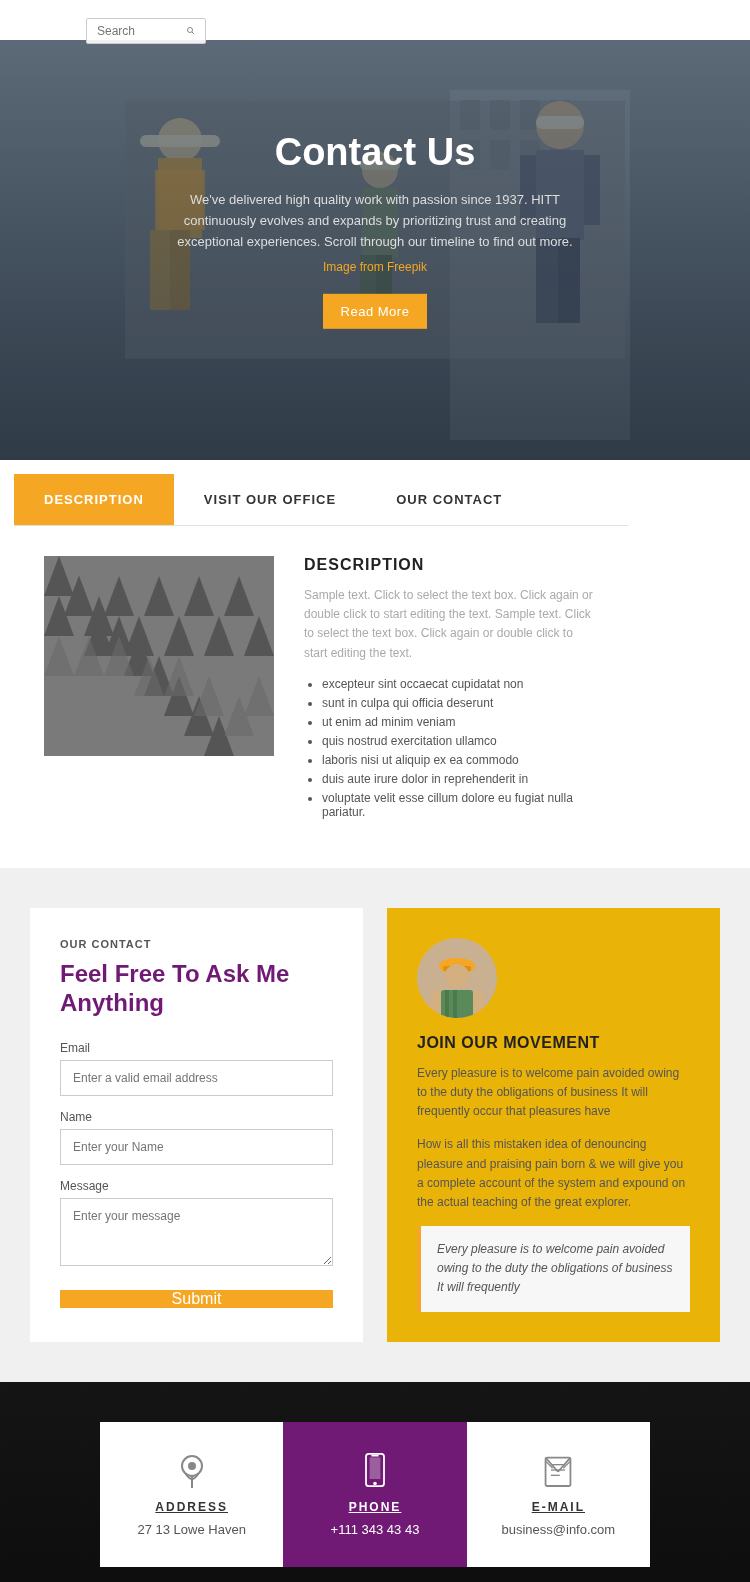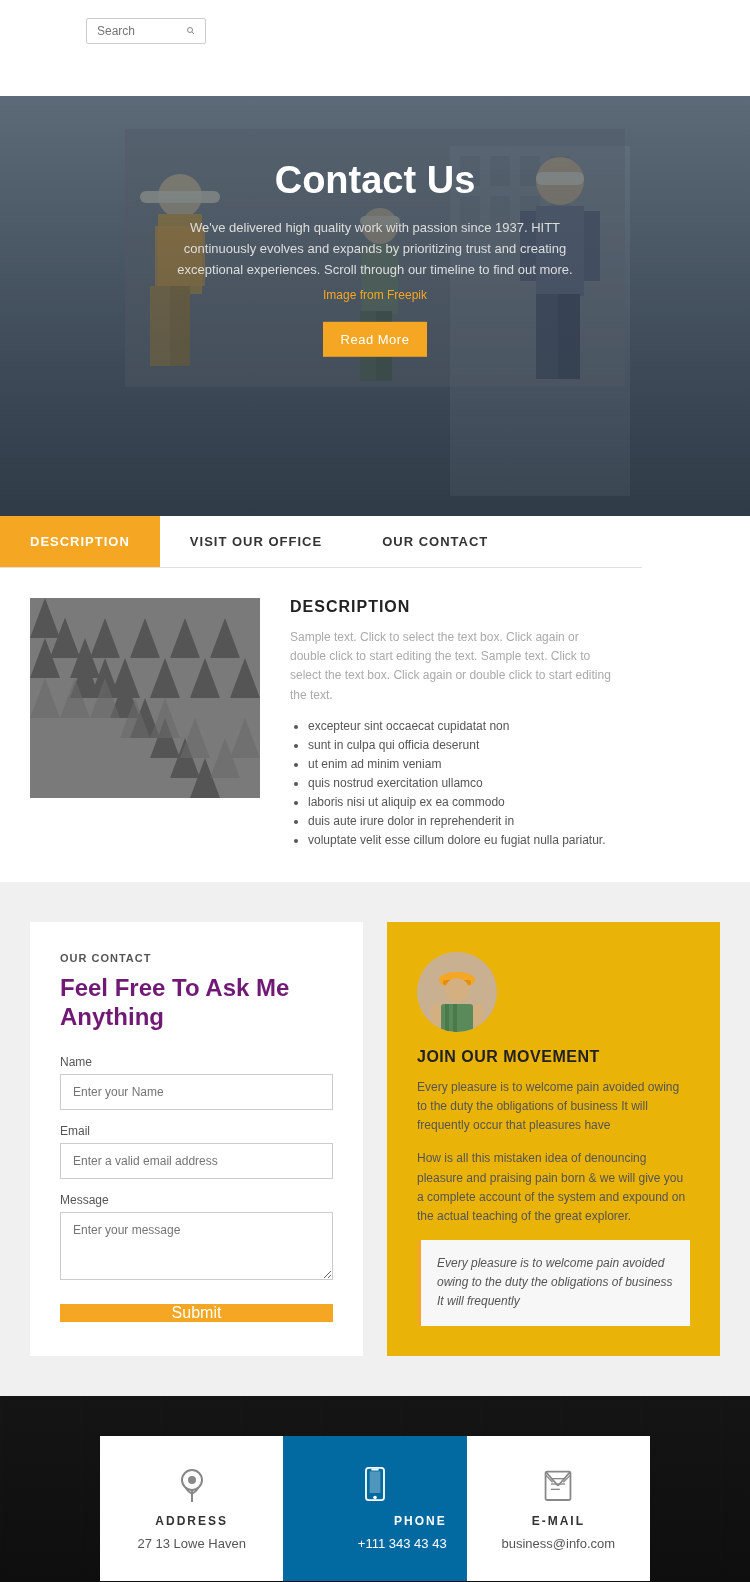--- a/index.html
+++ b/index.html
@@ -41,21 +41,21 @@
       text-decoration: none;
       font-size: 13px;
       font-weight: 500;
       letter-spacing: 0.5px;
     }
 
     
     .hero {
       position: relative;
       width: 750px;
-      height: 516px;
+      height: 460px;
       overflow: hidden;
     }
     
     .workers-scene {
       position: absolute;
       bottom: 0;
       left: 0;
       right: 0;
       height: 420px;
       background: 
@@ -97,21 +97,21 @@
       padding: 10px 18px;
       font-size: 13px;
       cursor: pointer;
       font-weight: 500;
       letter-spacing: 0.5px;
     }
 
     
     .tabs-section {
       width: 642px;
-      padding: 0;
+      padding: 14px;
     }
     .tabs-bar {
       display: flex;
       border-bottom: 1px solid #e0e0e0;
     }
     .tab-item {
       padding: 18px 30px;
       font-size: 13px;
       font-weight: 600;
       letter-spacing: 1px;
@@ -291,34 +291,34 @@
       padding: 40px 100px;
     }
     .footer-card {
       flex: 1;
       background: #fff;
       padding: 30px 20px;
       text-align: center;
       max-width: 185px;
     }
     .footer-card.highlight {
-      background: #0369a1;
-      text-align: right;
+      background: #701a75;
     }
     .footer-card.highlight .footer-icon,
     .footer-card.highlight .footer-card-title,
     .footer-card.highlight .footer-card-value {
       color: #fff;
     }
     .footer-card-title {
       font-size: 12px;
       font-weight: bold;
       letter-spacing: 2px;
       color: #333;
       margin-bottom: 8px;
+      text-decoration: underline;
     }
     .footer-card-value {
       font-size: 13px;
       color: #555;
     }
 
     
     .icon-svg {
       display: block;
       margin: 0 auto 12px;
@@ -478,26 +478,26 @@
     </div>
   </div>
 </div>
 
 <div class="contact-section">
 
   <div class="contact-form-col">
     <div class="contact-tag">OUR CONTACT</div>
     <h2 class="contact-heading">Feel Free To Ask Me Anything</h2>
     <div class="form-group">
+      <label>Email</label>
+      <input type="email" placeholder="Enter a valid email address" style="">
+    </div>
+    <div class="form-group">
       <label>Name</label>
       <input type="text" placeholder="Enter your Name" style="">
-    </div>
-    <div class="form-group">
-      <label>Email</label>
-      <input type="email" placeholder="Enter a valid email address" style="">
     </div>
     <div class="form-group">
       <label>Message</label>
       <textarea placeholder="Enter your message" style=""></textarea>
     </div>
     <button class="btn-submit">Submit</button>
   </div>
 
   <div class="contact-right-col">
     <div class="avatar-circle">

